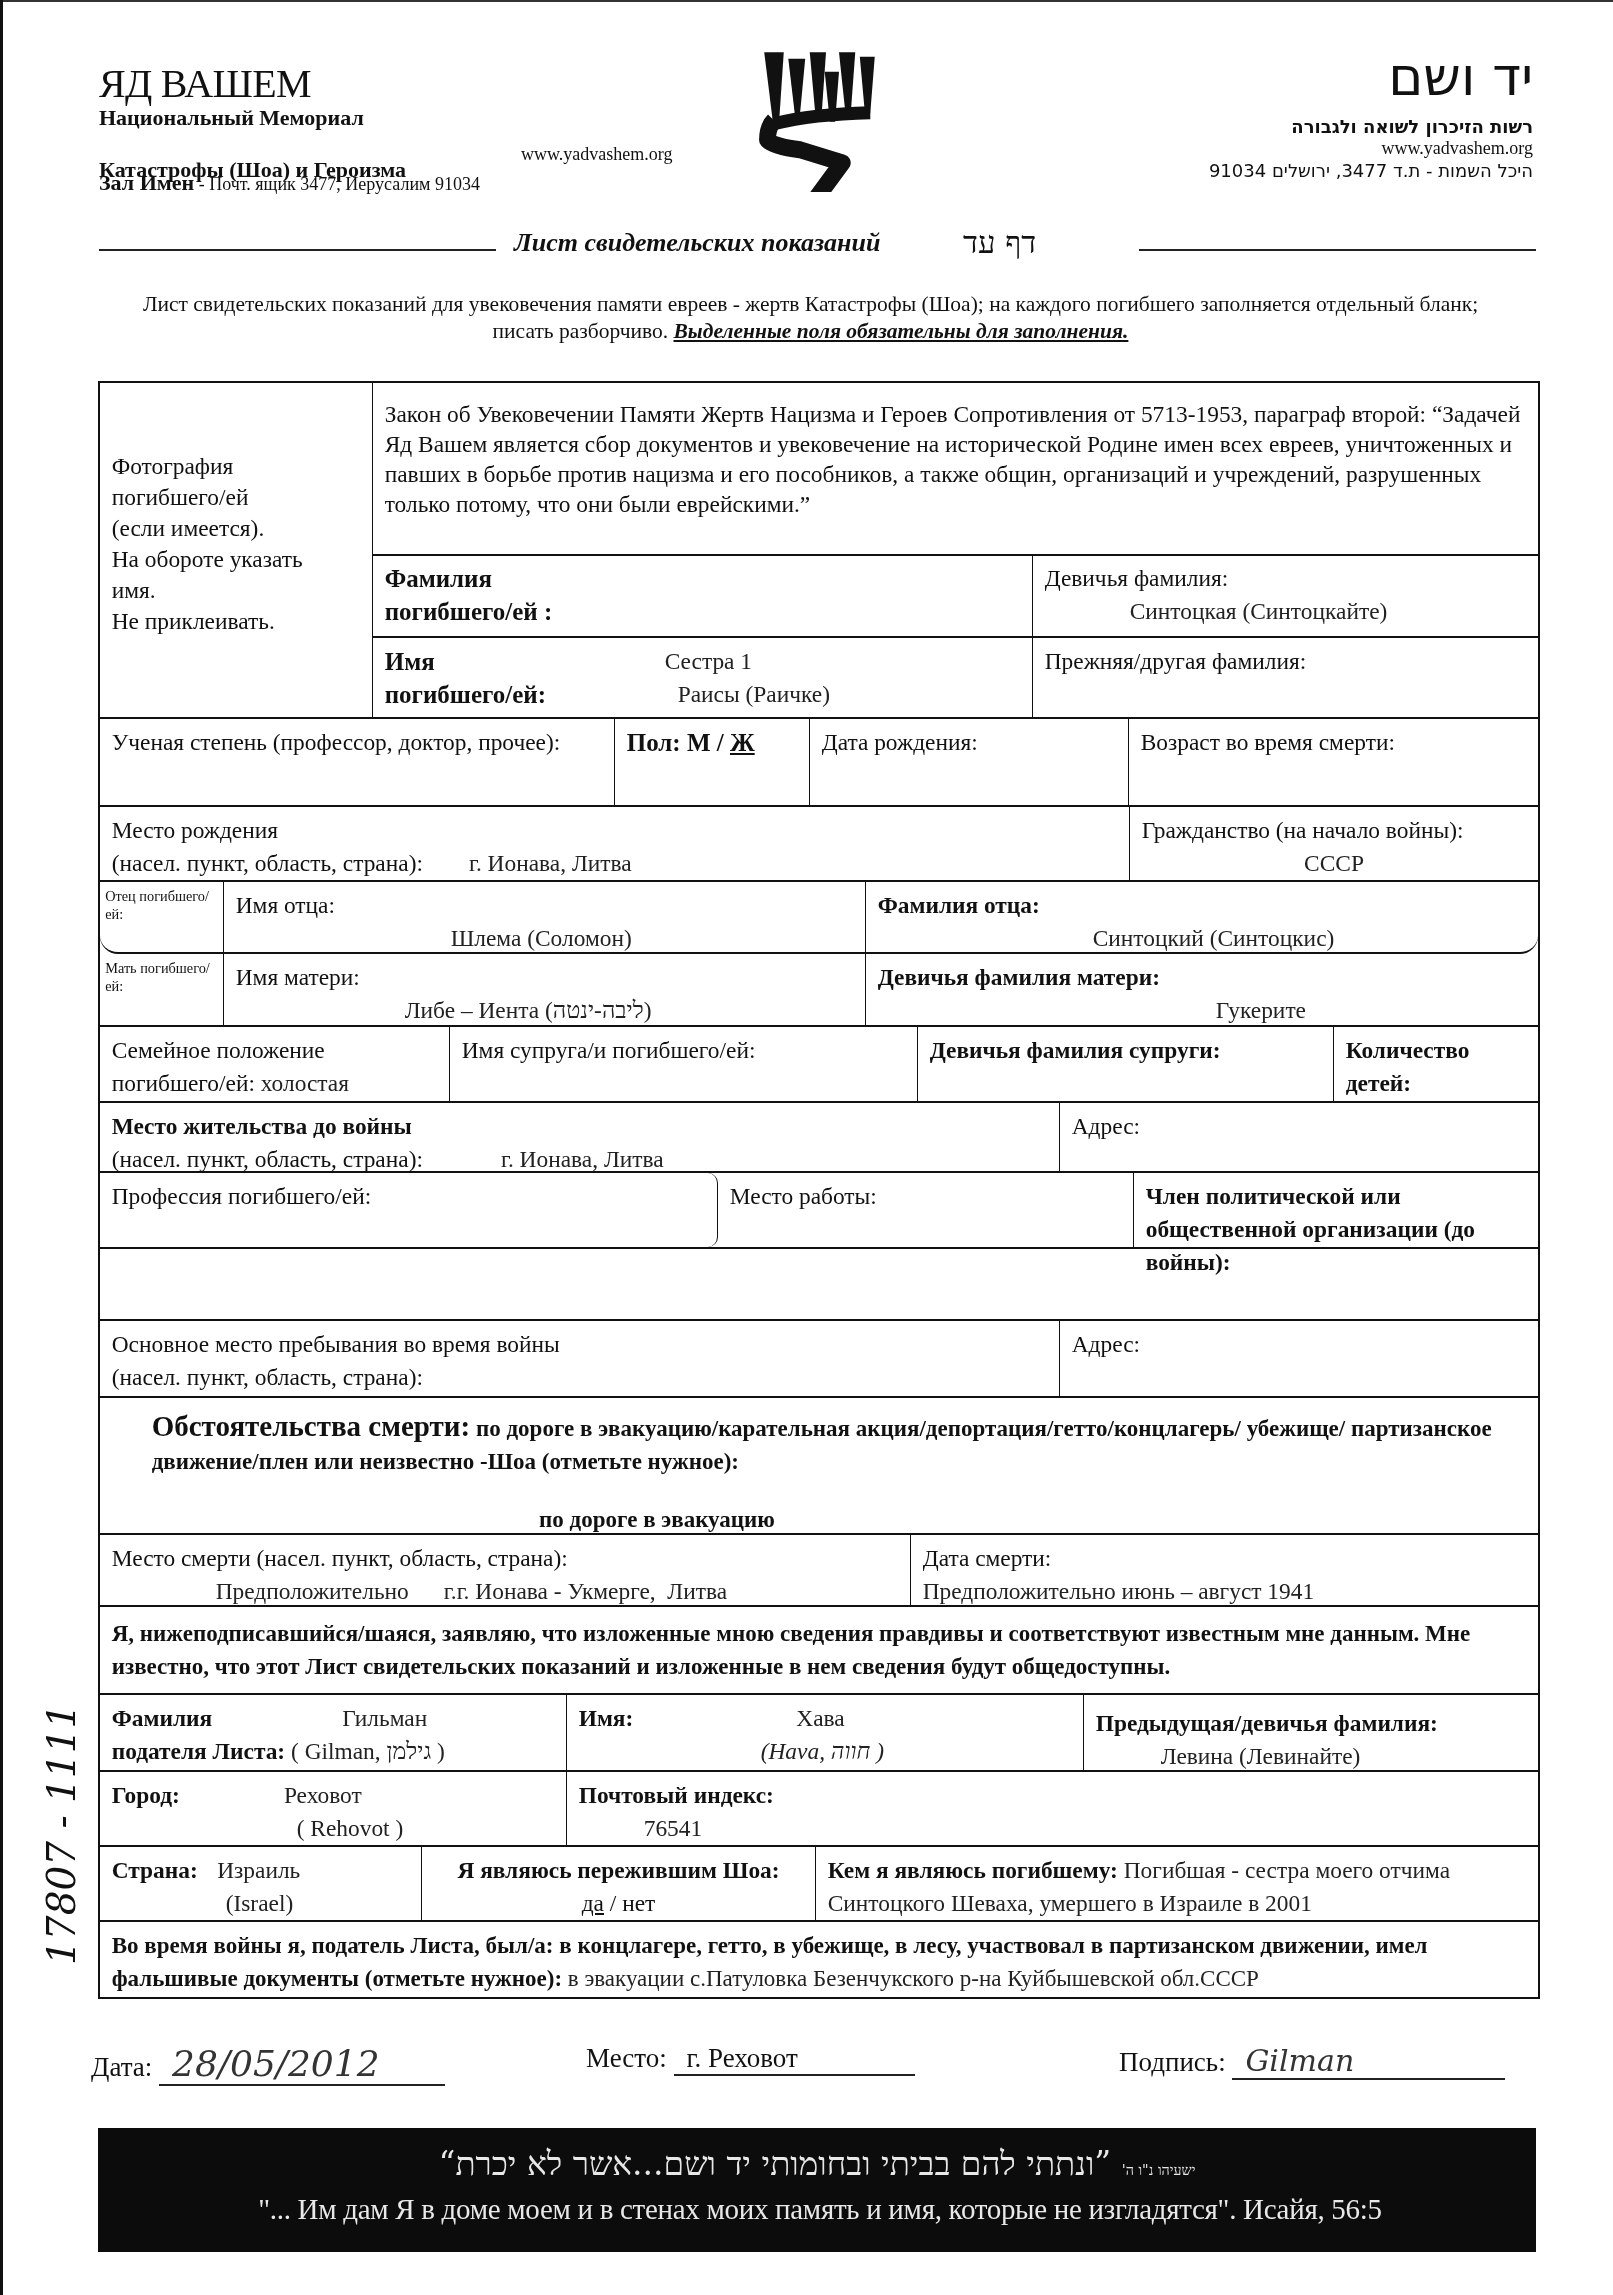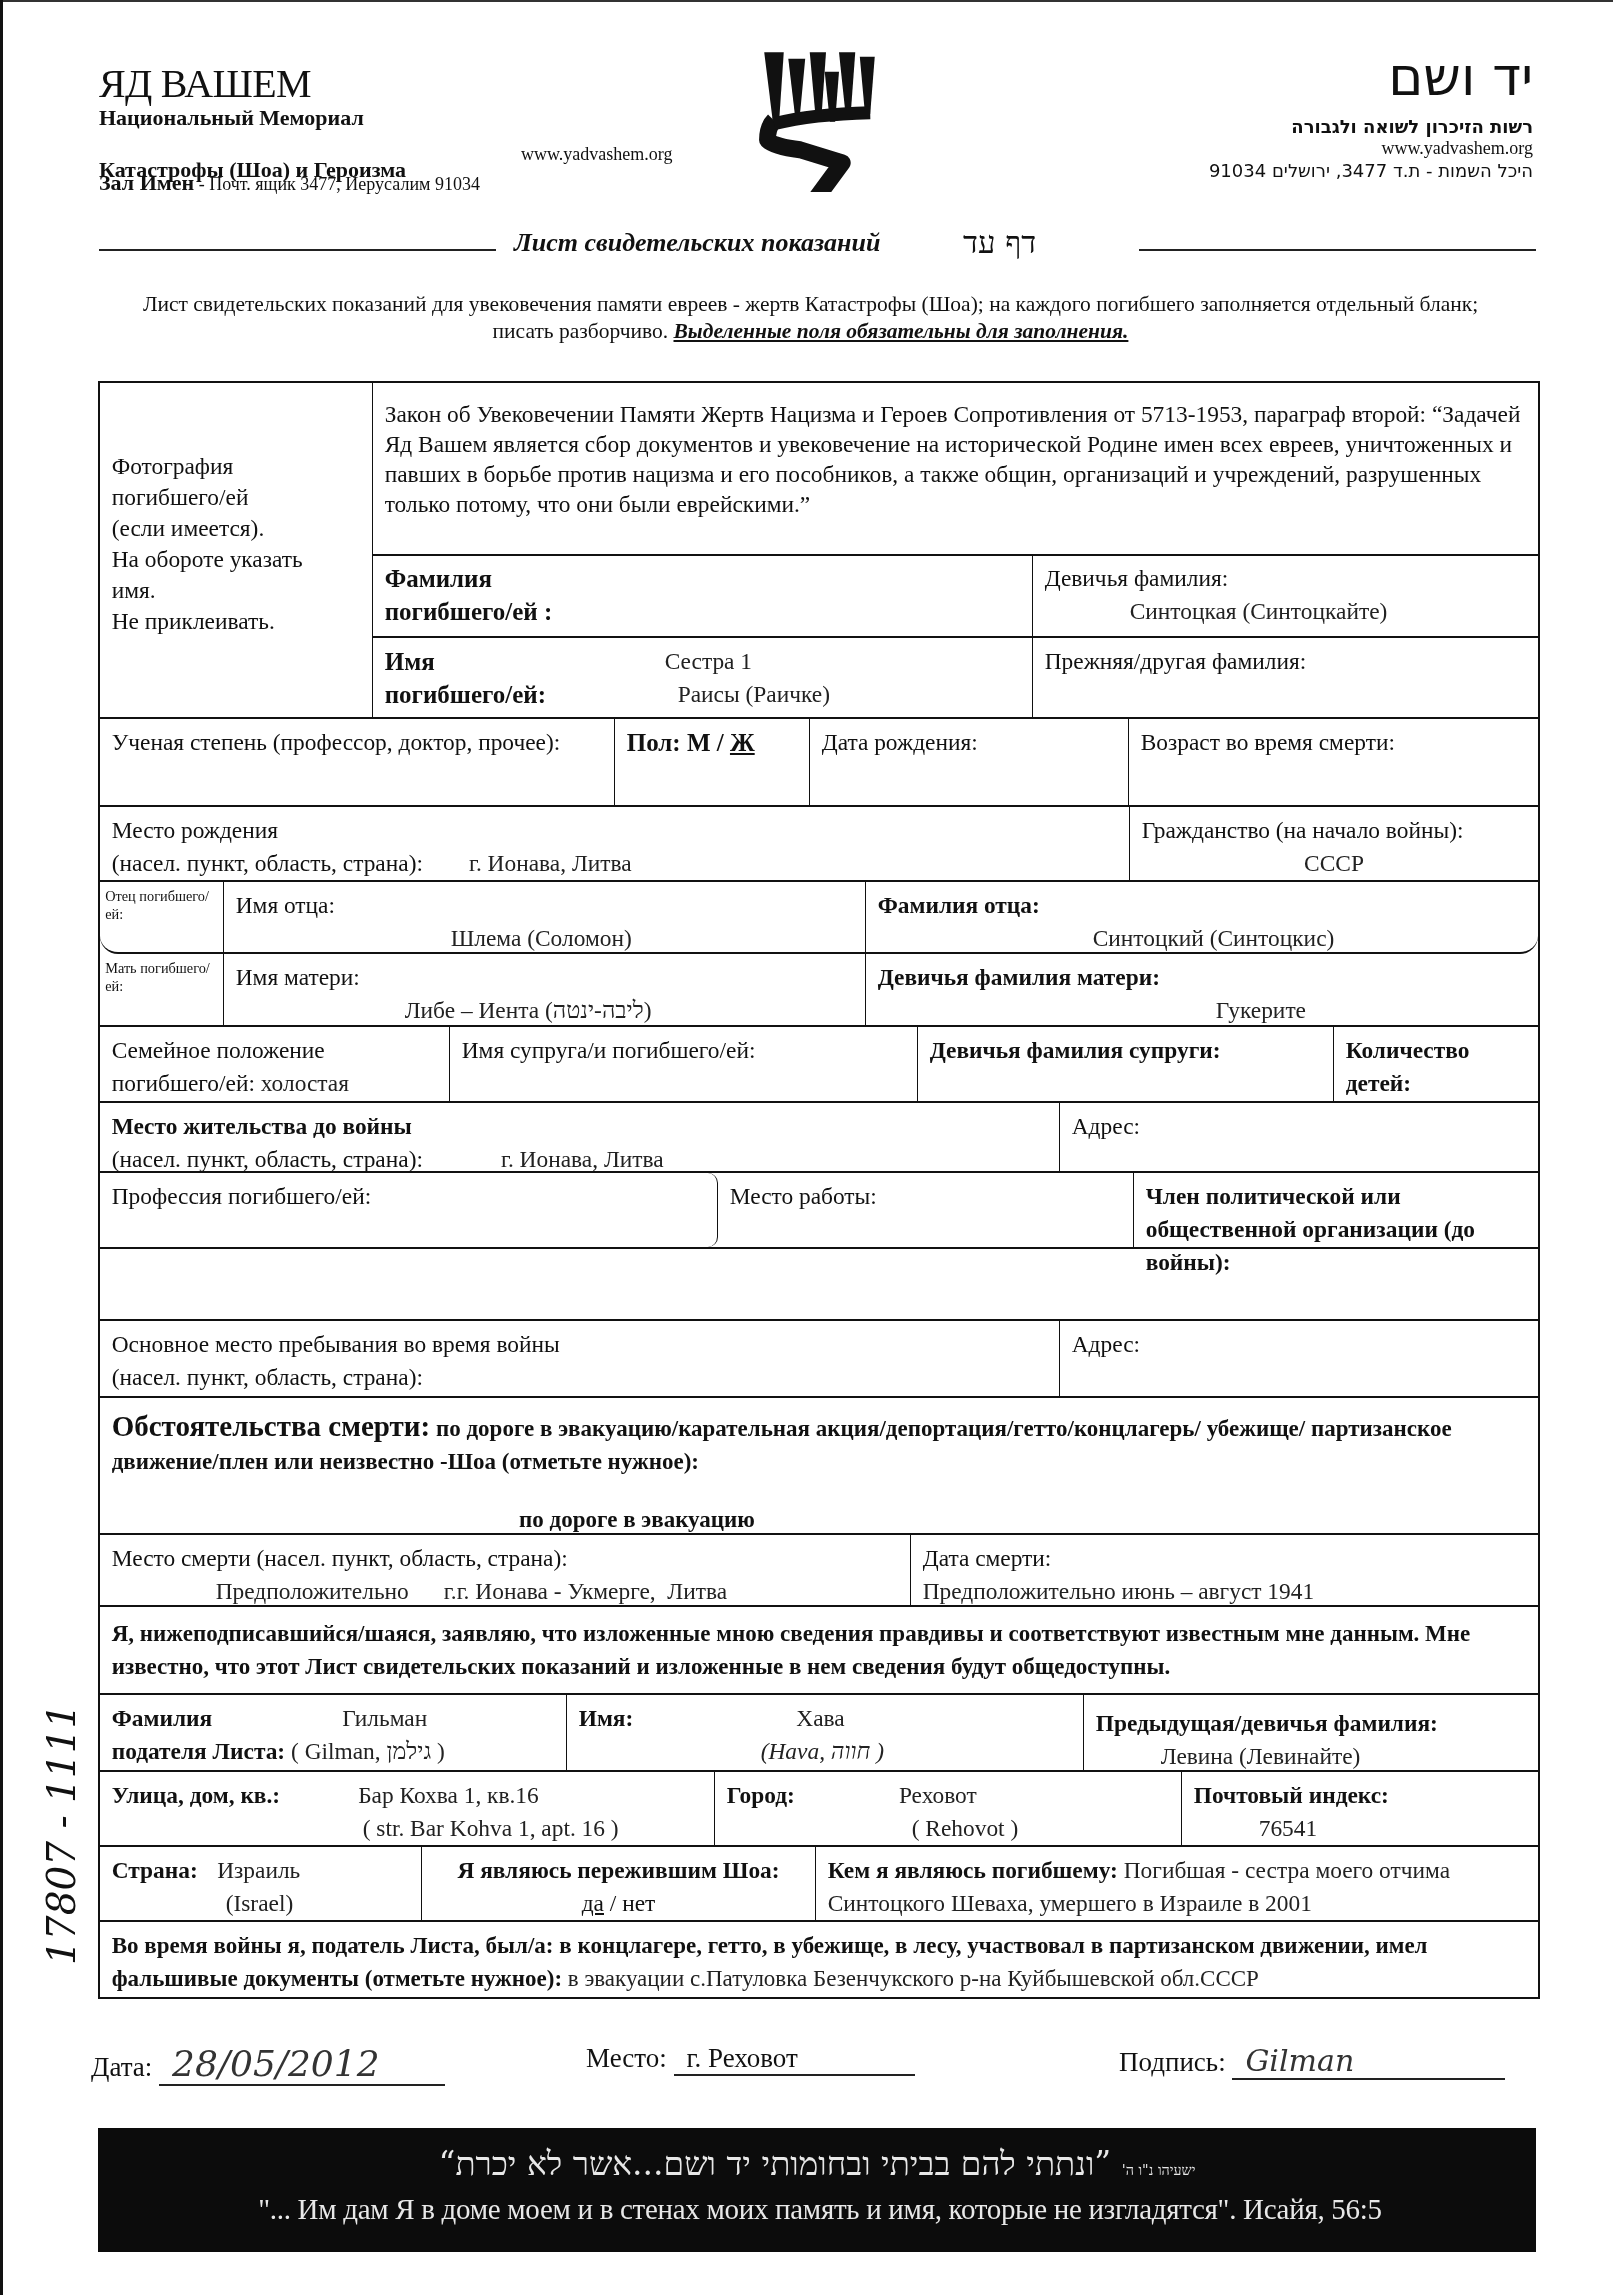--- a/index.html
+++ b/index.html
@@ -215,21 +215,21 @@
     </div>
 
   <div class="row" style="height:77px;">
     <div class="cell" style="width:960px;">
         <div style="width:455px;">Основное место пребывания во время войны (насел. пункт, область, страна):</div>
       </div>
     <div class="cell" style="flex:1;"><span>Адрес:</span></div>
   </div>
 
   <div class="row" style="height:137px;">
-    <div class="cell" style="flex:1; font-weight:bold; font-size:23px; line-height:33px; padding-top:11.7px;">
+    <div class="cell" style="flex:1; font-weight:bold; font-size:23px; line-height:33px; padding-top:11.7px;margin-left:40px;">
       <span style="font-size:29px;">Обстоятельства смерти:</span>
       <span>по дороге в эвакуацию/карательная акция/депортация/гетто/концлагерь/ убежище/ партизанское движение/плен или неизвестно -Шоа (отметьте нужное):</span>
       <div class="center" style="margin-top:25px; padding-right:364px;">по дороге в эвакуацию</div>
     </div>
   </div>
 
   <div class="row" style="height:72px;">
     <div class="cell" style="width:811px;">
       <div>Место смерти (насел. пункт, область, страна):</div>
       <div class="val" style="padding-left:104px; white-space:pre;">Предположительно      г.г. Ионава - Укмерге,  Литва</div>
@@ -253,24 +253,20 @@
       <div><span class="lbl-b">Имя:</span><span class="val" style="margin-left:163px;">Хава</span></div>
       <div class="val" style="padding-left:182px;font-style:italic;">(Hava, חווה )</div>
     </div>
     <div class="cell" style="flex:1; padding-top:11.7px;">
       <div class="lbl-b">Предыдущая/девичья фамилия:</div>
       <div class="val" style="padding-left:65px;">Левина  (Левинайте)</div>
     </div>
   </div>
 
   <div class="row" style="height:75px;">
-    <div class="cell" style="width:615px;">
-      <div><span class="lbl-b">Улица, дом, кв.:</span><span class="val" style="margin-left:78px;">Бар Кохва  1,  кв.16</span></div>
-      <div class="val" style="padding-left:251px;">( str. Bar Kohva  1, apt. 16 )</div>
-    </div>
     <div class="cell" style="width:467px;">
       <div><span class="lbl-b">Город:</span><span class="val" style="margin-left:104px;">Реховот</span></div>
       <div class="val" style="padding-left:185px;">( Rehovot )</div>
     </div>
     <div class="cell" style="flex:1;">
       <div class="lbl-b">Почтовый индекс:</div>
       <div class="val" style="padding-left:65px;">76541</div>
     </div>
   </div>
 

